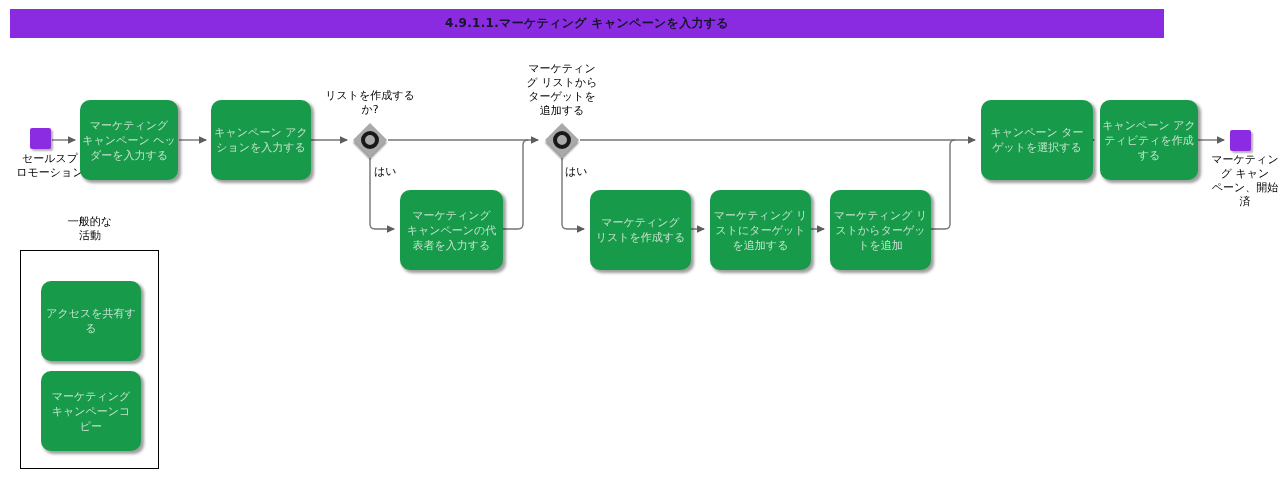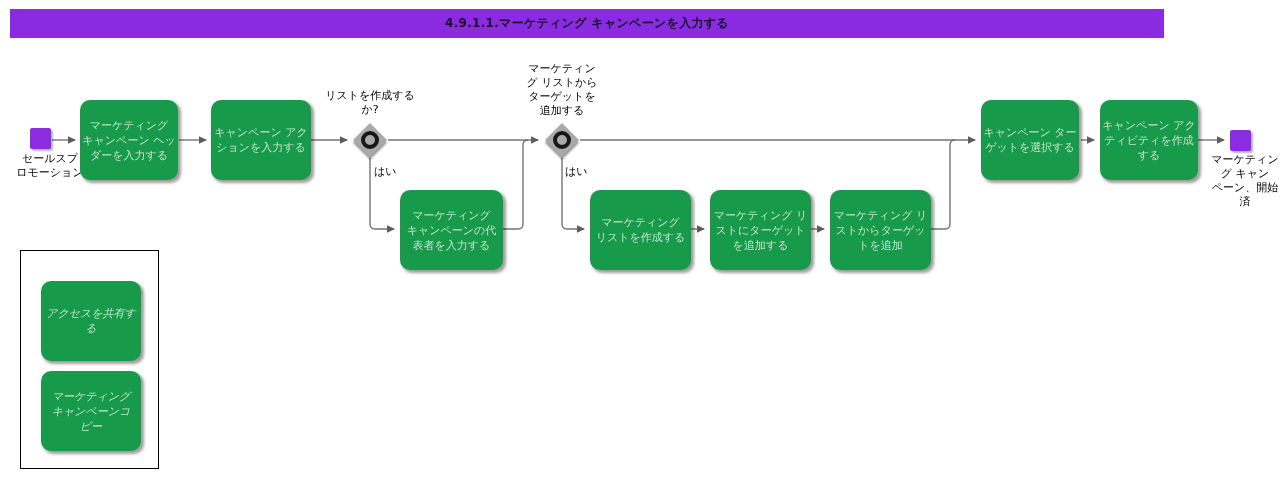--- a/index.html
+++ b/index.html
@@ -21,21 +21,21 @@
 
   .flow-label{position:absolute;color:#000;font-size:11px;line-height:14px;text-align:center;}
   .yes-label{position:absolute;color:#000;font-size:11px;font-family:Liberation Mono, monospace;}
 
   .gateway{position:absolute;width:24px;height:24px;background:var(--gateway,#A9A9A9);
     transform:rotate(45deg);box-shadow:2px 2px 2px rgba(0,0,0,.4);}
   .gateway-circle{position:absolute;width:10px;height:10px;border:4px solid #181818;border-radius:50%;background:transparent;}
 
   .legend-title{position:absolute;color:#000;font-size:11px;line-height:14px;text-align:center;}
   .legend-box{position:absolute;left:20px;top:250px;width:139px;height:219px;
-    background:#fff;border:1px solid var(--legend_border,#000000);box-sizing:border-box;font-style:italic;}
+    background:#fff;border:1px solid var(--legend_border,#000000);box-sizing:border-box;}
 
   svg.connectors{position:absolute;left:0;top:0;pointer-events:none;}
 </style>
 </head>
 <body>
 
 <div id="canvas">
 
   <div class="header">
     <span class="title txt">4.9.1.1.マーケティング キャンペーンを入力する</span>
@@ -94,32 +94,34 @@
 
   <div class="task txt" style="left:590px;top:190px;width:101px;height:80px;">マーケティング
 リストを作成する</div>
   <div class="task txt" style="left:710px;top:190px;width:101px;height:80px;">マーケティング リ
 ストにターゲット
 を追加する</div>
   <div class="task txt" style="left:830px;top:190px;width:101px;height:80px;">マーケティング リ
 ストからターゲッ
 トを追加</div>
 
-  <div class="task txt" style="left:981px;top:100px;width:98px;height:80px;">キャンペーン ター
+  <div class="task txt" style="left:981px;top:100px;width:112px;height:80px;">キャンペーン ター
 ゲットを選択する</div>
   <div class="task txt" style="left:1100px;top:100px;width:98px;height:80px;">キャンペーン アク
 ティビティを作成
 する</div>
 
   <div class="event-square" style="left:1230px;top:130px;"></div>
   <div class="flow-label txt" style="left:1206px;top:153px;width:78px;">マーケティン
 グ キャン
 ペーン、開始
 済</div>
 
+  <div class="legend-title txt" style="left:40px;top:215px;width:100px;">一般的な
+活動</div>
   <div class="legend-box">
     <div class="task txt" style="left:20px;top:30px;width:100px;height:80px;">アクセスを共有する</div>
     <div class="task txt" style="left:20px;top:120px;width:100px;height:80px;">マーケティング
 キャンペーンコ
 ピー</div>
   </div>
 
 </div>
 
 </body></html>

